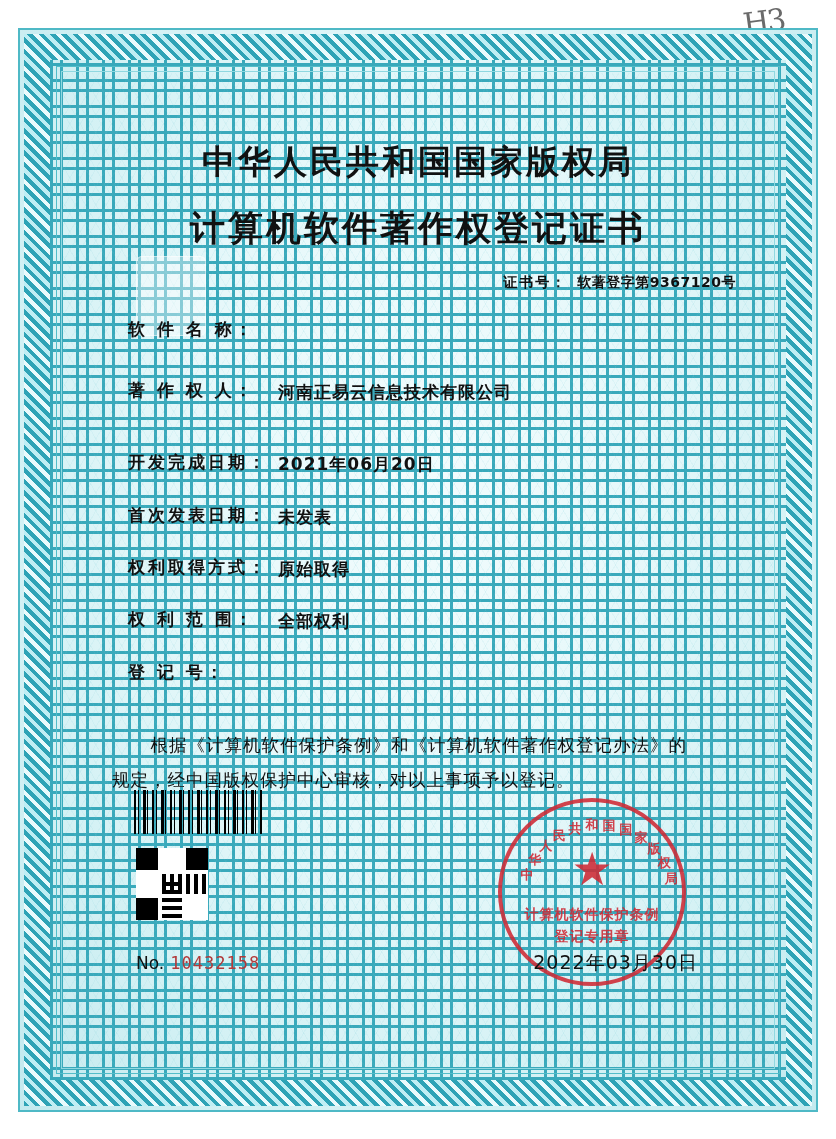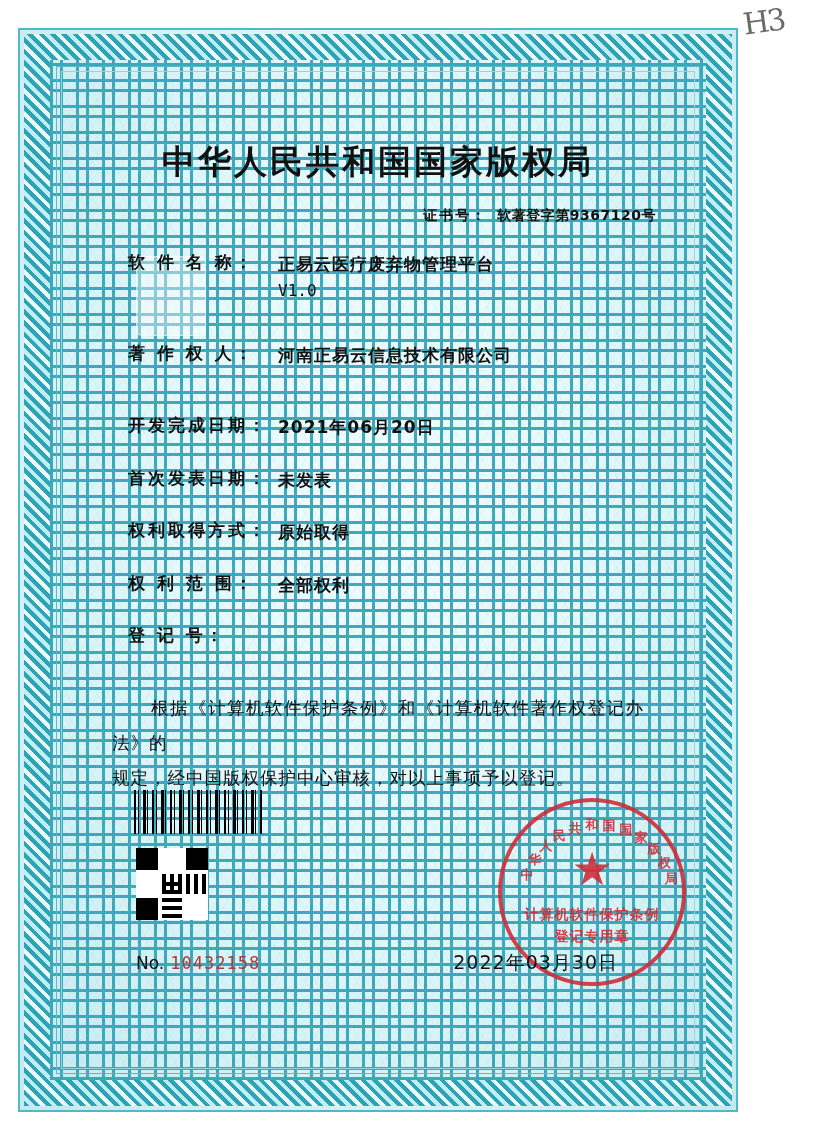--- a/index.html
+++ b/index.html
@@ -33,21 +33,21 @@
     color: #6a6a6a;
     transform: rotate(-8deg);
     letter-spacing: -2px;
   }
 
   
   #cert {
     position: absolute;
     left: 18px;
     top: 28px;
-    width: 720px;
+    width: 800px;
     height: 1084px;
     background:
       radial-gradient(ellipse at 50% 42%, #f2fcfd 0%, #e6f8fa 40%, #d3f1f4 72%, #c3e9ee 100%);
     box-sizing: border-box;
   }
 
   
   .border-frame {
     position: absolute;
     box-sizing: border-box;
@@ -317,31 +317,28 @@
     <div class="border-frame" id="frame-outer"></div>
     <div class="border-frame" id="frame-key"></div>
     <div class="border-frame" id="frame-inner"></div>
     <div class="border-frame" id="frame-inner2"></div>
     <div id="guilloche"></div>
     <div id="watermark"></div>
 
     <div id="content">
 
       <div class="org-title">中华人民共和国国家版权局</div>
+      <div class="doc-title">计算机软件著作权登记证书</div>
 
       <div class="cert-no">
         <span class="label">证书号：</span><span>软著登字第9367120号</span>
       </div>
 
       <div class="field">
         <div class="flabel">软 件 名 称：</div>
-        <div class="fvalue">
-          <span>正易云医疗废弃物管理平台</span>
-          <span class="ver">V1.0</span>
-        </div>
       </div>
 
       <div class="field owner">
         <div class="flabel">著 作 权 人：</div>
         <div class="fvalue">河南正易云信息技术有限公司</div>
       </div>
 
       <div class="field gap-top">
         <div class="flabel">开发完成日期：</div>
         <div class="fvalue">2021年06月20日</div>

